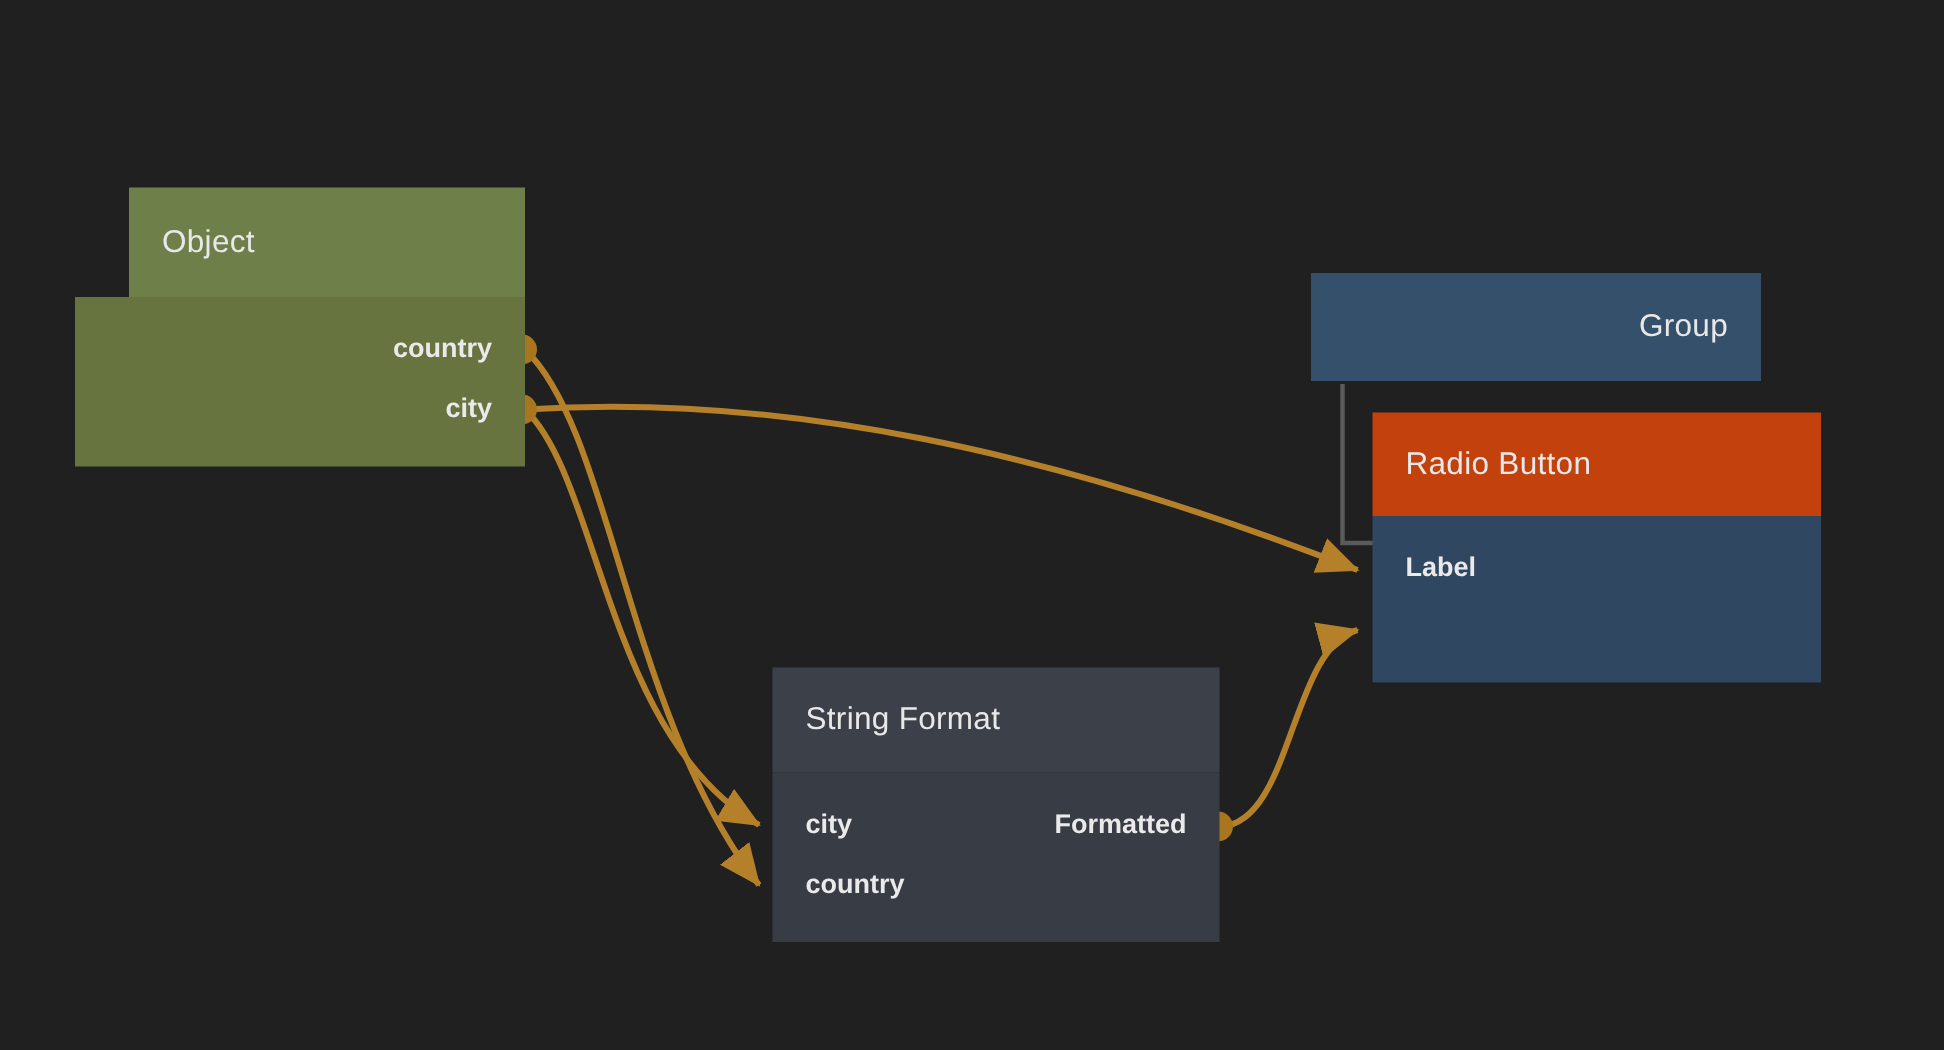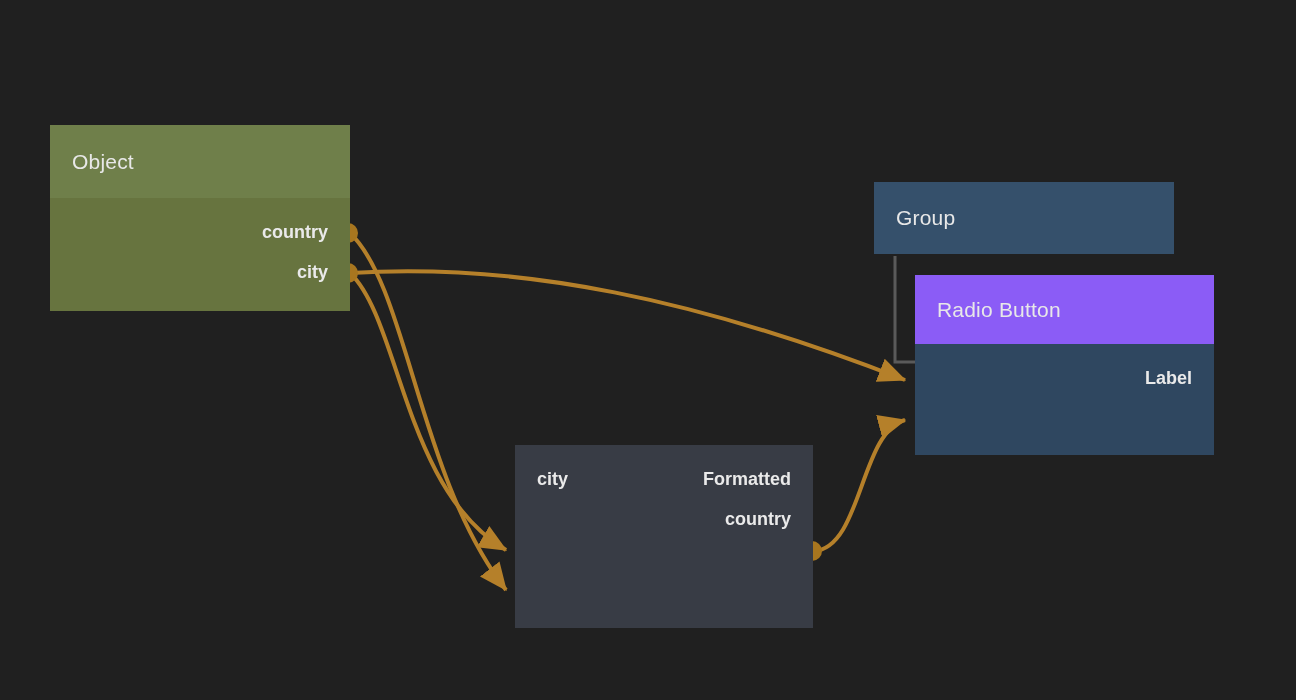--- a/index.html
+++ b/index.html
@@ -61,35 +61,35 @@
   .port-row {
     display: flex;
     align-items: center;
     height: 40px;
     font-size: 18px;
     color: #eaeaea;
     white-space: nowrap;
   }
 
   .port-row.out  { justify-content: flex-end; }
-  .port-row.in   { justify-content: flex-end; }
+  .port-row.in   { justify-content: flex-start; }
   .port-row.both { justify-content: space-between; }
 
   
   #node-object { left: 50px; top: 125px; width: 300px; height: 186px; }
-  #node-object .node-header { height: 73px; background: #6f7f4a; }
+  #node-object .node-header { height: 73px; background: #6f7f4a; margin-left: 36px; }
   #node-object .node-body   { background: #67743f; }
 
   
   #node-group { left: 874px; top: 182px; width: 300px; height: 72px; }
-  #node-group .node-header { height: 72px; background: #35506b; }
+  #node-group .node-header { height: 72px; background: #35506b; justify-content: flex-end; }
 
   
   #node-radio { left: 915px; top: 275px; width: 299px; height: 180px; }
-  #node-radio .node-header { height: 69px; background: #8b5cf6; }
+  #node-radio .node-header { height: 69px; background: #c2410c; }
   #node-radio .node-body   { background: #2f4760; }
 
   
   #node-strformat { left: 515px; top: 445px; width: 298px; height: 183px; }
   #node-strformat .node-header { height: 70px; background: #3b4049; }
   #node-strformat .node-body   { background: #383c45; }
 
   
   #group-bracket {
     position: absolute;
@@ -150,20 +150,23 @@
       <span>Radio Button</span>
     </div>
     <div class="node-body">
       <div class="port-row in">
         <span>Label</span>
       </div>
     </div>
   </div>
 
   <div class="node" id="node-strformat">
+    <div class="node-header">
+      <span>String Format</span>
+    </div>
     <div class="node-body">
       <div class="port-row both">
         <span>city</span>
         <span>Formatted</span>
       </div>
       <div class="port-row in">
         <span>country</span>
       </div>
     </div>
   </div>

